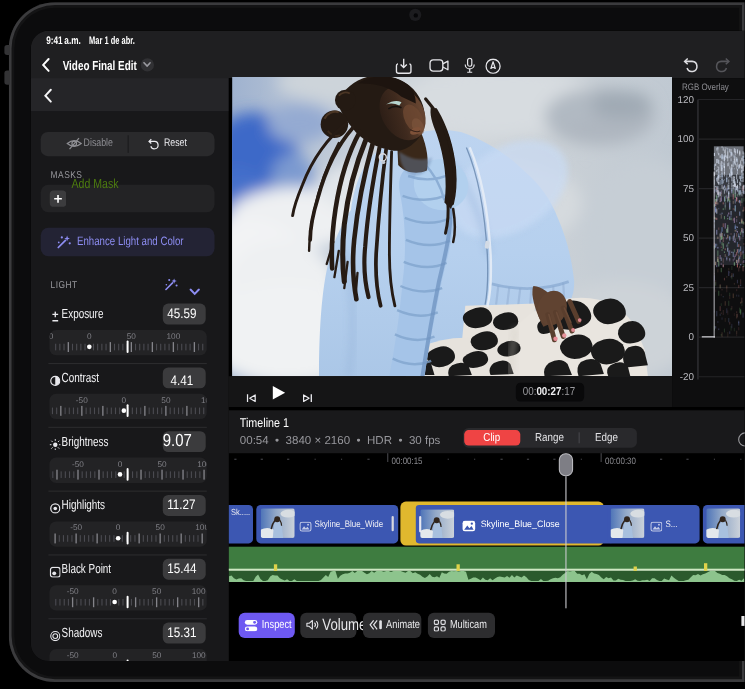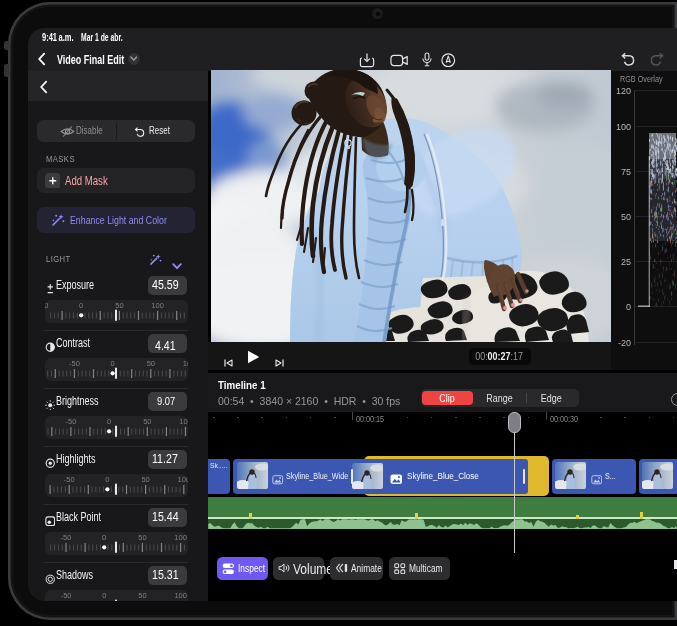--- a/index.html
+++ b/index.html
@@ -83,21 +83,21 @@
           <path d="M3.8 4.8 h6.4 a4.6 4.6 0 1 1 -4.6 6" stroke="#ececf0" stroke-width="1.5" fill="none"></path>
         </svg></div>
   <div class="abs" style="left:148.5px;top:125px;font-size:10px;color:#ececf0"><span class="sx80">Reset</span></div>
 
   <div class="abs" style="left:46px;top:153.5px;font-size:9px;color:#98989d;letter-spacing:0.5px"><span class="sx85">MASKS</span></div>
   <div class="abs" style="left:37px;top:168px;width:158px;height:25px;border-radius:7px;background:#232325"></div>
   <div class="abs" style="left:44.5px;top:172.7px"><svg width="15.5" height="15.5" viewBox="0 0 16 16">
           <rect width="16" height="16" rx="4.2" fill="#3c3c3e"></rect>
           <path d="M8 4.4v7.2M4.4 8h7.2" stroke="#fff" stroke-width="1.5"></path>
         </svg></div>
-  <div class="abs" style="left:65px;top:174px;font-size:12px;color:#fca5a5"><span class="sx80">Add Mask</span></div>
+  <div class="abs" style="left:65px;top:160px;font-size:12px;color:#4d7c0f"><span class="sx80">Add Mask</span></div>
 
   <div class="abs" style="left:37px;top:206.5px;width:158px;height:26px;border-radius:7px;background:#232334"></div>
   <div class="abs" style="left:51px;top:212.5px"><svg width="14" height="14" viewBox="0 0 14 14">
           <path d="M2 12 L8.5 5.5" stroke="#8d8df2" stroke-width="1.6" stroke-linecap="round"></path>
           <path d="M10 1.2 l0.7 1.9 1.9 0.7 -1.9 0.7 -0.7 1.9 -0.7 -1.9 -1.9 -0.7 1.9 -0.7Z" fill="#8d8df2"></path>
           <circle cx="5.2" cy="2.8" r="1" fill="#8d8df2"></circle>
           <circle cx="12.4" cy="8.2" r="1" fill="#8d8df2"></circle>
           <circle cx="2.4" cy="7.4" r="0.8" fill="#8d8df2"></circle>
         </svg></div>
   <div class="abs" style="left:70px;top:213.5px;font-size:11px;color:#8d8df2;white-space:nowrap"><span class="sx80">Enhance Light and Color</span></div>
@@ -220,21 +220,21 @@
           <rect x="70.1" y="9.5" width="1.8" height="11.5" rx="0.9" fill="#fff"></rect>
         </svg>
       </div>
 <div style="position:absolute;left:44.5px;top:396.3px;width:11px;height:11px"><svg width="10.5" height="10.5" viewBox="0 0 12 12">
           <circle cx="6" cy="6" r="2.3" fill="#e8e8ec"></circle>
           <g stroke="#e8e8ec" stroke-width="1">
             <path d="M6 0.2v1.8M6 10v1.8M0.2 6h1.8M10 6h1.8M1.9 1.9l1.3 1.3M8.8 8.8l1.3 1.3M10.1 1.9L8.8 3.2M3.2 8.8l-1.3 1.3"></path>
           </g>
         </svg></div>
 <div style="position:absolute;left:55.5px;top:393.5px;font-size:12px;color:#f4f4f6;white-space:nowrap"><span class="sx75">Brightness</span></div>
-<div style="position:absolute;left:147.5px;top:392.2px;width:39.5px;height:18.6px;border-radius:5px;background:#3b3b3d;color:#fff;font-size:11px;display:flex;align-items:center;justify-content:center">
+<div style="position:absolute;left:147.5px;top:392.2px;width:39.5px;height:18.6px;border-radius:5px;background:#3b3b3d;color:#fff;font-size:16px;display:flex;align-items:center;justify-content:flex-start">
         <span class="sx85">9.07</span>
       </div>
 <div style="position:absolute;left:44.5px;top:416.0px;width:143.5px;height:23px;border-radius:6px;background:#232325;overflow:hidden">
         <svg width="143.5" height="23" viewBox="0 0 143.5 23" style="position:absolute;left:0;top:0">
           <rect x="2.5" y="12.5" width="1" height="6" fill="#4b4b51"></rect>
           <rect x="6.2" y="11" width="1.2" height="9" fill="#84848a"></rect>
           <rect x="10.1" y="12.5" width="1" height="6" fill="#4b4b51"></rect>
           <rect x="13.9" y="12.5" width="1" height="6" fill="#4b4b51"></rect>
           <rect x="17.7" y="12.5" width="1" height="6" fill="#4b4b51"></rect>
           <rect x="21.6" y="12.5" width="1" height="6" fill="#4b4b51"></rect>
@@ -1189,21 +1189,21 @@
           <path d="M1 1 L6 4 L1 7 Z" stroke="#ececf0" stroke-width="1.1" fill="none" stroke-linejoin="round"></path>
         </svg></div>
   <div class="abs" style="left:468.5px;top:348px;width:62px;height:16.5px;border-radius:4px;background:#09090a;display:flex;align-items:center;justify-content:center;font-size:10.5px">
         <span class="sxc85" style="white-space:nowrap"><span style="color:#9a9a9e">00:</span><span style="color:#f2f2f4;font-weight:700">00:27</span><span style="color:#9a9a9e">:17</span></span>
       </div>
   <div class="abs" style="left:208px;top:370px;width:469px;height:1.5px;background:#000"></div>
   <div class="abs" style="left:490.5px;top:375.2px;width:16px;height:1.4px;background:#56565a;border-radius:1px"></div>
   <div class="abs" style="left:490.5px;top:378.6px;width:16px;height:1.4px;background:#56565a;border-radius:1px"></div>
 
   <div class="abs" style="left:208px;top:373px;width:469px;height:39px;background:#19191b"></div>
-  <div class="abs" style="left:218px;top:379px;font-size:11.5px;font-weight:700;color:#fff"><span class="sx85">Timeline 1</span></div>
+  <div class="abs" style="left:218px;top:379px;font-size:11.5px;font-weight:400;color:#fff"><span class="sx85">Timeline 1</span></div>
   <div class="abs" style="left:218px;top:394.5px;font-size:10.5px;color:#97979c;white-space:nowrap">00:54&nbsp; •&nbsp; 3840 × 2160&nbsp; •&nbsp; HDR&nbsp; •&nbsp; 30 fps</div>
   <div class="abs" style="left:420.5px;top:389px;width:158px;height:17.5px;border-radius:5px;background:#29292c"></div>
   <div class="abs" style="left:422px;top:390.5px;width:50.5px;height:14.5px;border-radius:4px;background:#ef4444;color:#fff;font-size:10.5px;display:flex;align-items:center;justify-content:center">
         <span class="sxc85">Clip</span>
       </div>
   <div class="abs" style="left:473px;top:390.5px;width:52px;height:14.5px;color:#e3e3e6;font-size:10.5px;display:flex;align-items:center;justify-content:center">
         <span class="sxc85">Range</span>
       </div>
   <div class="abs" style="left:525.5px;top:392.5px;width:1px;height:10.5px;background:#47474b"></div>
   <div class="abs" style="left:526px;top:390.5px;width:51px;height:14.5px;color:#e3e3e6;font-size:10.5px;display:flex;align-items:center;justify-content:center">
@@ -1253,21 +1253,21 @@
           </svg></div>
     <div class="abs" style="left:39px;top:12px"><svg width="11.5" height="9.5" viewBox="0 0 13 11">
             <rect x="0.8" y="0.8" width="11.4" height="9.4" rx="2" stroke="#c3cbe8" stroke-width="1.1" fill="none"></rect>
             <path d="M2.4 8.6 L5 5.2 L6.8 7.2 L8.6 5.6 L10.6 8.6 Z" fill="#c3cbe8"></path>
             <circle cx="9.2" cy="3.4" r="1" fill="#c3cbe8"></circle>
           </svg></div>
     <div class="abs" style="left:53px;top:12.5px;font-size:8.5px;color:#f0f0f5;white-space:nowrap"><span class="sx85">Skyline_Blue_Wide</span></div>
     <div class="abs" style="left:122.5px;top:10.5px;width:2px;height:14px;border-radius:1px;background:#d8d8e0"></div>
   </div>
   <div class="abs" style="left:364px;top:456px;width:184.5px;height:40px;border-radius:5px;background:#e0b82e"></div>
-  <div class="abs" style="left:348px;top:458.5px;width:179.5px;height:35px;border-radius:3px;background:#3c57b2;overflow:hidden">
+  <div class="abs" style="left:378px;top:458.5px;width:179.5px;height:35px;border-radius:3px;background:#3c57b2;overflow:hidden">
     <div class="abs" style="left:4px;top:4px;width:31px;height:26px;border-radius:2px;overflow:hidden"><svg width="31" height="27" viewBox="0 0 31 27">
             <defs>
               <linearGradient id="tgc" x1="0" y1="0" x2="1" y2="0">
                 <stop offset="0" stop-color="#4e74b8"></stop>
                 <stop offset="0.45" stop-color="#93a9c8"></stop>
                 <stop offset="1" stop-color="#ccd2da"></stop>
               </linearGradient>
             </defs>
             <rect width="31" height="27" fill="url(#tgc)"></rect>
             <ellipse cx="25" cy="5" rx="7" ry="3.5" fill="#d8dde2"></ellipse>

